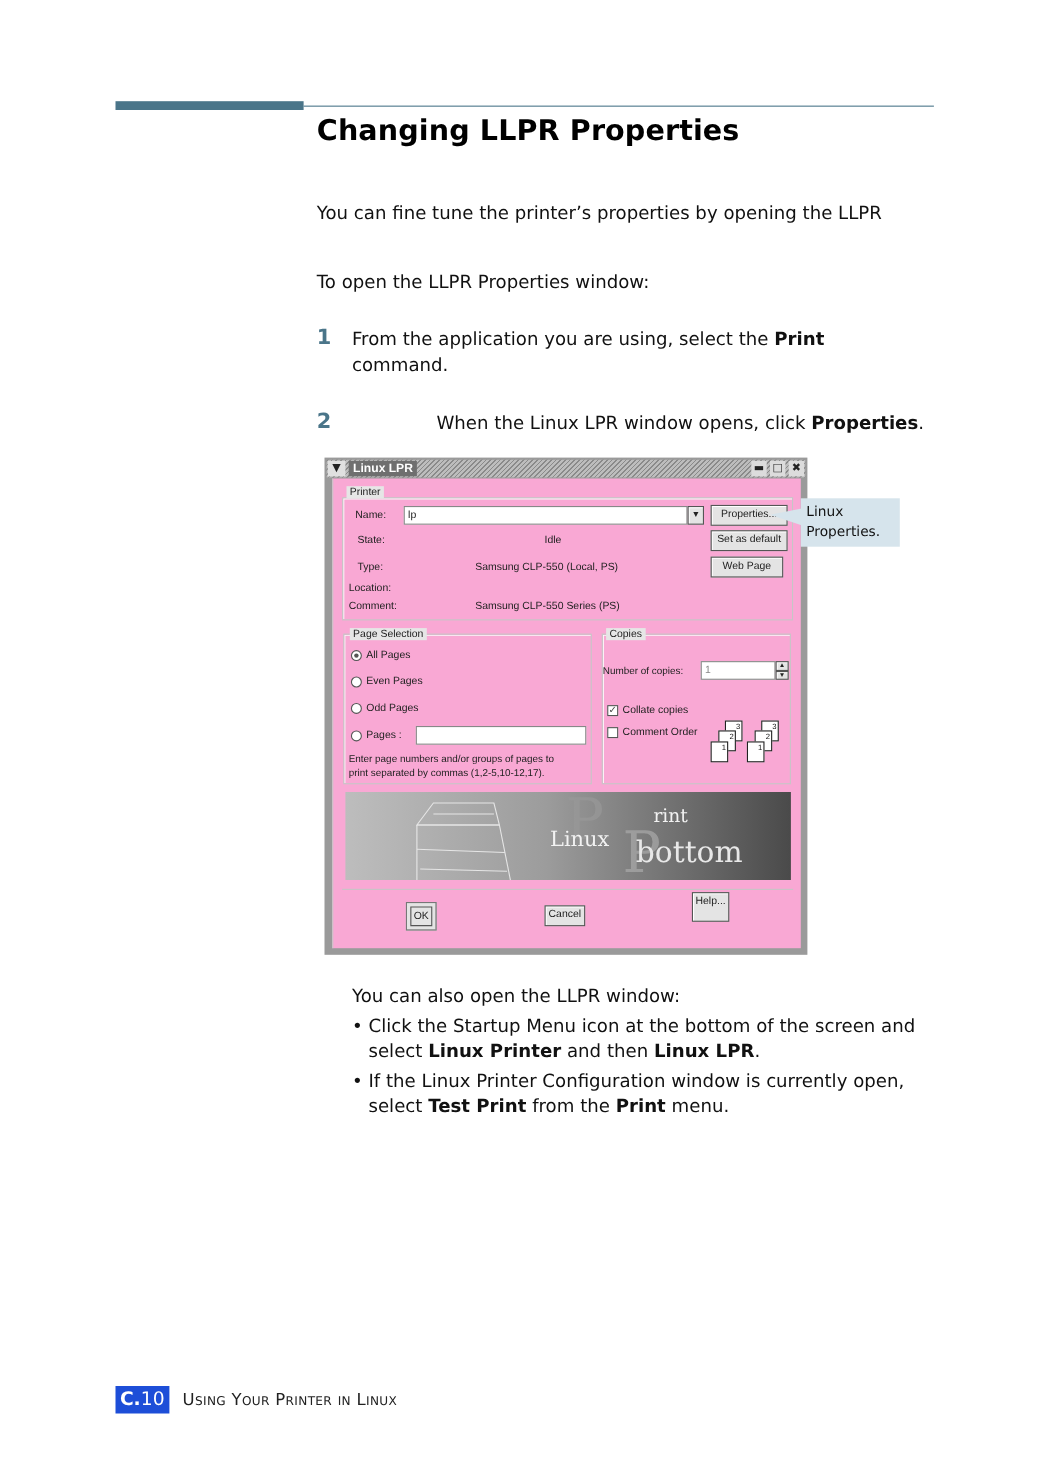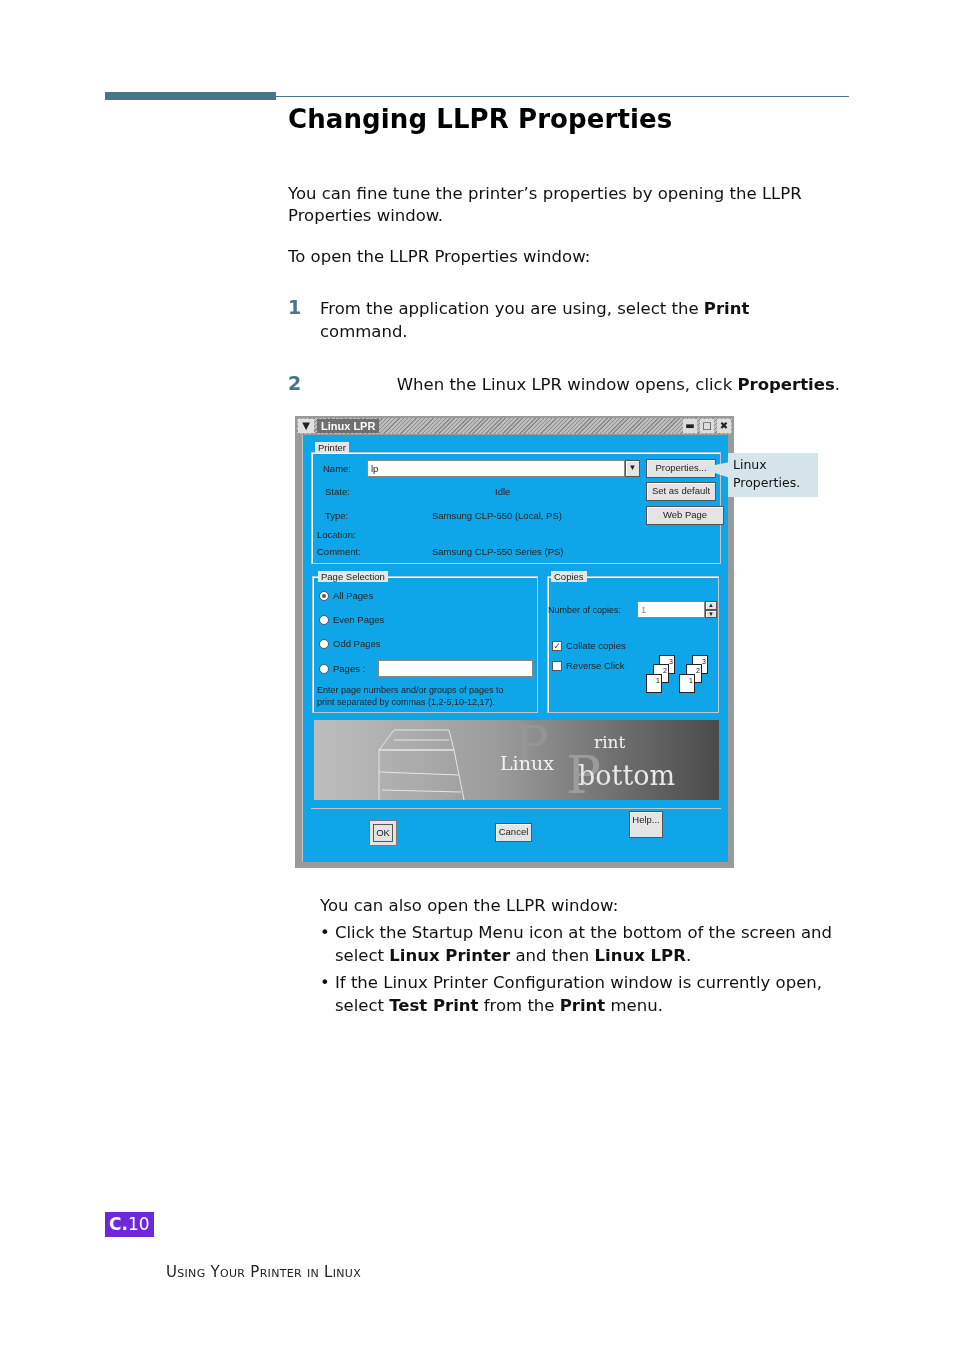--- a/index.html
+++ b/index.html
@@ -8,49 +8,48 @@
   .rule-thick { left: 105px; top: 92px; width: 171px; height: 8px; background: #4a7589; }
   .rule-thin { left: 276px; top: 96px; width: 573px; height: 1px; background: #4a7589; }
   .title { left: 288px; top: 104px; font-size: 26px; font-weight: bold; color: #000; letter-spacing: 0.1px; }
   .para { left: 288px; font-size: 16.5px; line-height: 22px; color: #111; width: 560px; }
   .step-num { left: 288px; font-size: 19px; font-weight: bold; color: #4a7589; }
   .step-text { left: 320px; font-size: 16.5px; line-height: 23px; color: #111; width: 520px; }
   b { font-weight: bold; }
 
   
   .win { left: 295px; top: 416px; width: 439px; height: 452px; background: #9a9a9a; box-sizing: border-box; }
-  .win-inner { position: absolute; left: 7px; top: 19px; width: 425px; height: 427px; background: #0ea5e9; border-left: 1px solid #c8c8c8; }
+  .win-inner { position: absolute; left: 7px; top: 19px; width: 425px; height: 427px; background: #f9a8d4; border-left: 1px solid #c8c8c8; }
   .titlebar { position: absolute; left: 2px; top: 2px; width: 435px; height: 16px; background: repeating-linear-gradient(135deg, #8a8a8a 0 1px, #bdbdbd 1px 3px); }
   .titlebar .tb-menu { position: absolute; left: 1px; top: 1px; width: 16px; height: 14px; background: #e0e0e0; font-size: 10px; line-height: 14px; text-align: center; color: #222; }
   .titlebar .tb-title { position: absolute; left: 20px; top: 1px; height: 14px; padding: 0 4px; background: #6f6f6f; color: #fff; font-size: 11px; font-weight: bold; line-height: 14px; font-family: "Liberation Sans", sans-serif; }
   .tb-btn { position: absolute; top: 1px; width: 14px; height: 14px; background: #dcdcdc; font-size: 10px; line-height: 14px; text-align: center; color: #222; font-weight: bold; }
   .gtk { font-family: "Liberation Sans", sans-serif; font-size: 9.5px; color: #222; }
   .frame { position: absolute; border: 1px solid #c6c6c6; box-shadow: 1px 1px 0 #fafafa inset; }
   .frame-label { position: absolute; background: #e6e6e6; padding: 0 3px; font-family: "Liberation Sans", sans-serif; font-size: 9.5px; color: #222; }
   .btn { position: absolute; background: #e4e4e4; border: 1px solid #555; box-shadow: inset 1px 1px 0 #fff; font-family: "Liberation Sans", sans-serif; font-size: 9.5px; color: #222; text-align: center; box-sizing: border-box; line-height: 16px; }
   .input { position: absolute; background: #fff; border: 1px solid #888; box-sizing: border-box; font-family: "Liberation Sans", sans-serif; font-size: 9.5px; color: #222; padding-left: 3px; line-height: 15px; }
   .radio { position: absolute; width: 10px; height: 10px; border-radius: 50%; border: 1px solid #555; background: #fff; box-sizing: border-box; }
   .radio.on::after { content: ""; position: absolute; left: 2px; top: 2px; width: 4px; height: 4px; border-radius: 50%; background: #555; }
   .check { position: absolute; width: 10px; height: 10px; border: 1px solid #555; background: #fff; box-sizing: border-box; font-size: 9px; line-height: 8px; text-align: center; color: #444; }
   .page-icon { position: absolute; width: 16px; height: 19px; background: #fff; border: 1px solid #222; box-sizing: border-box; font-family: "Liberation Sans", sans-serif; font-size: 7px; text-align: right; padding-right: 1px; line-height: 12px; }
   .banner { position: absolute; left: 11px; top: 285px; width: 405px; height: 80px; background: linear-gradient(90deg, #bdbdbd 0%, #9c9c9c 45%, #4a4a4a 100%); overflow: hidden; }
   .callout { left: 728px; top: 453px; width: 90px; height: 44px; background: #d6e4ec; font-size: 12.5px; line-height: 18px; padding: 3px 5px; box-sizing: border-box; color: #111; }
-  .footer-badge { left: 105px; top: 1212px; height: 25px; padding: 0 4px; background: #6d28d9; color: #fff; font-size: 17px; line-height: 24px; }
+  .footer-badge { left: 105px; top: 1260px; height: 25px; padding: 0 4px; background: #1d4ed8; color: #fff; font-size: 17px; line-height: 24px; }
   .footer-text { left: 166px; top: 1263px; font-size: 15px; color: #222; letter-spacing: 0.3px; }
 </style>
 </head>
 <body>
 
 <div class="abs rule-thick"></div>
 <div class="abs rule-thin"></div>
 <div class="abs title">Changing LLPR Properties</div>
 
 <div class="abs para" style="top:183px;">
   <div>You can fine tune the printer’s properties by opening the LLPR</div>
-  <div>Properties window.</div>
 </div>
 <div class="abs para" style="top:246px;">To open the LLPR Properties window:</div>
 
 <div class="abs step-num" style="top:296px;">1</div>
 <div class="abs step-text" style="top:297px;">
   <span>From the application you are using, select the </span><b>Print</b><br><span>command.</span>
 </div>
 <div class="abs step-num" style="top:372px;">2</div>
 <div class="abs step-text" style="top:373px;text-align:right;">
   <span>When the Linux LPR window opens, click </span><b>Properties</b><span>.</span>
@@ -79,21 +78,21 @@
     <div class="gtk abs" style="left:22px; top:51px;">State:</div>
     <div class="gtk abs" style="left:192px; top:51px;">Idle</div>
     <div class="gtk abs" style="left:22px; top:75px;">Type:</div>
     <div class="gtk abs" style="left:129px; top:75px;">Samsung CLP-550 (Local, PS)</div>
     <div class="gtk abs" style="left:14px; top:94px;">Location:</div>
     <div class="gtk abs" style="left:14px; top:111px;">Comment:</div>
     <div class="gtk abs" style="left:129px; top:111px;">Samsung CLP-550 Series (PS)</div>
 
     <div class="btn" style="left:343px; top:24px; width:70px; height:19px;">Properties...</div>
     <div class="btn" style="left:343px; top:47px; width:70px; height:19px;">Set as default</div>
-    <div class="btn" style="left:343px; top:71px; width:78px; height:19px;">Web Page</div>
+    <div class="btn" style="left:343px; top:71px; width:66px; height:19px;">Web Page</div>
 
     <div class="frame" style="left:9px; top:141px; width:224px; height:135px;"></div>
     <div class="frame-label" style="left:15px; top:136px;">Page Selection</div>
 
     <div class="radio on" style="left:16px; top:156px;"></div>
     <div class="gtk abs" style="left:30px; top:155px;">All Pages</div>
     <div class="radio" style="left:16px; top:180px;"></div>
     <div class="gtk abs" style="left:30px; top:179px;">Even Pages</div>
     <div class="radio" style="left:16px; top:204px;"></div>
     <div class="gtk abs" style="left:30px; top:203px;">Odd Pages</div>
@@ -108,21 +107,21 @@
     <div class="frame" style="left:244px; top:141px; width:170px; height:135px;"></div>
     <div class="frame-label" style="left:248px; top:136px;">Copies</div>
     <div class="gtk abs" style="left:245px; top:170px; font-size:9px;">Number of copies:</div>
     <div class="input" style="left:334px; top:166px; width:68px; height:17px; color:#888;">1</div>
     <div class="btn" style="left:402px; top:166px; width:12px; height:9px; font-size:6px; line-height:7px;">▲</div>
     <div class="btn" style="left:402px; top:175px; width:12px; height:8px; font-size:6px; line-height:6px;">▼</div>
 
     <div class="check" style="left:249px; top:206px;">✓</div>
     <div class="gtk abs" style="left:263px; top:205px;">Collate copies</div>
     <div class="check" style="left:249px; top:226px;"></div>
-    <div class="gtk abs" style="left:263px; top:225px;">Reverse Click</div>
+    <div class="gtk abs" style="left:263px; top:225px;">Comment Order</div>
 
     <div>
       <div class="page-icon" style="left:356px; top:220px;">3</div>
       <div class="page-icon" style="left:350px; top:229px;">2</div>
       <div class="page-icon" style="left:343px; top:239px;">1</div>
       <div class="page-icon" style="left:389px; top:220px;">3</div>
       <div class="page-icon" style="left:383px; top:229px;">2</div>
       <div class="page-icon" style="left:376px; top:239px;">1</div>
     </div>
 

